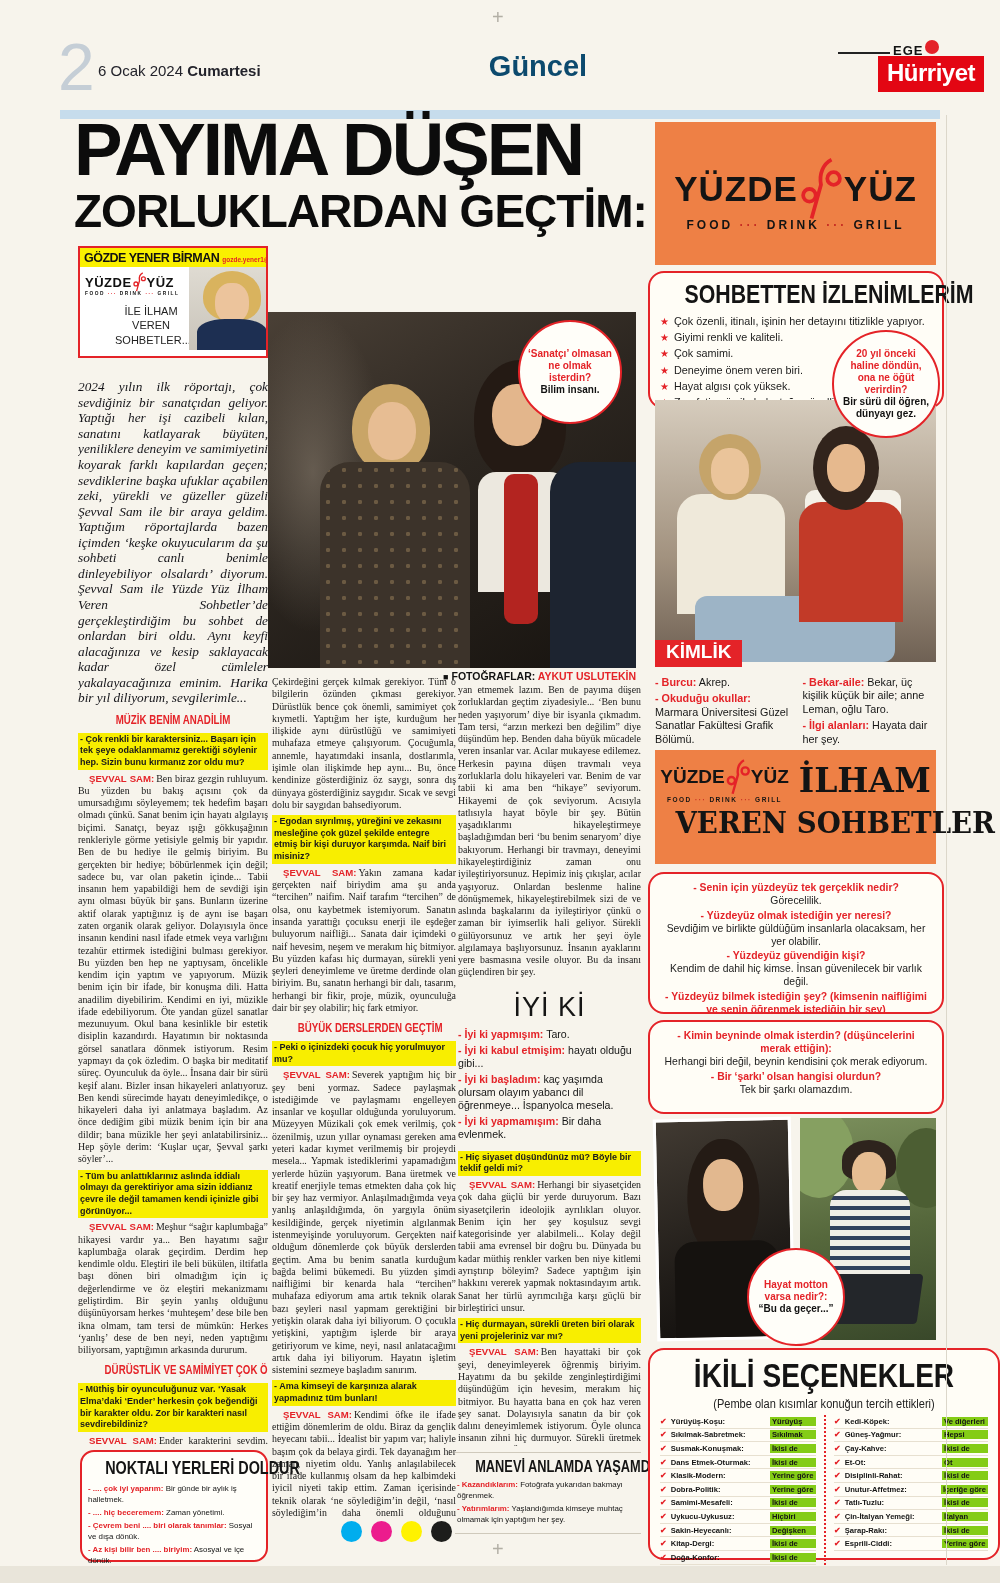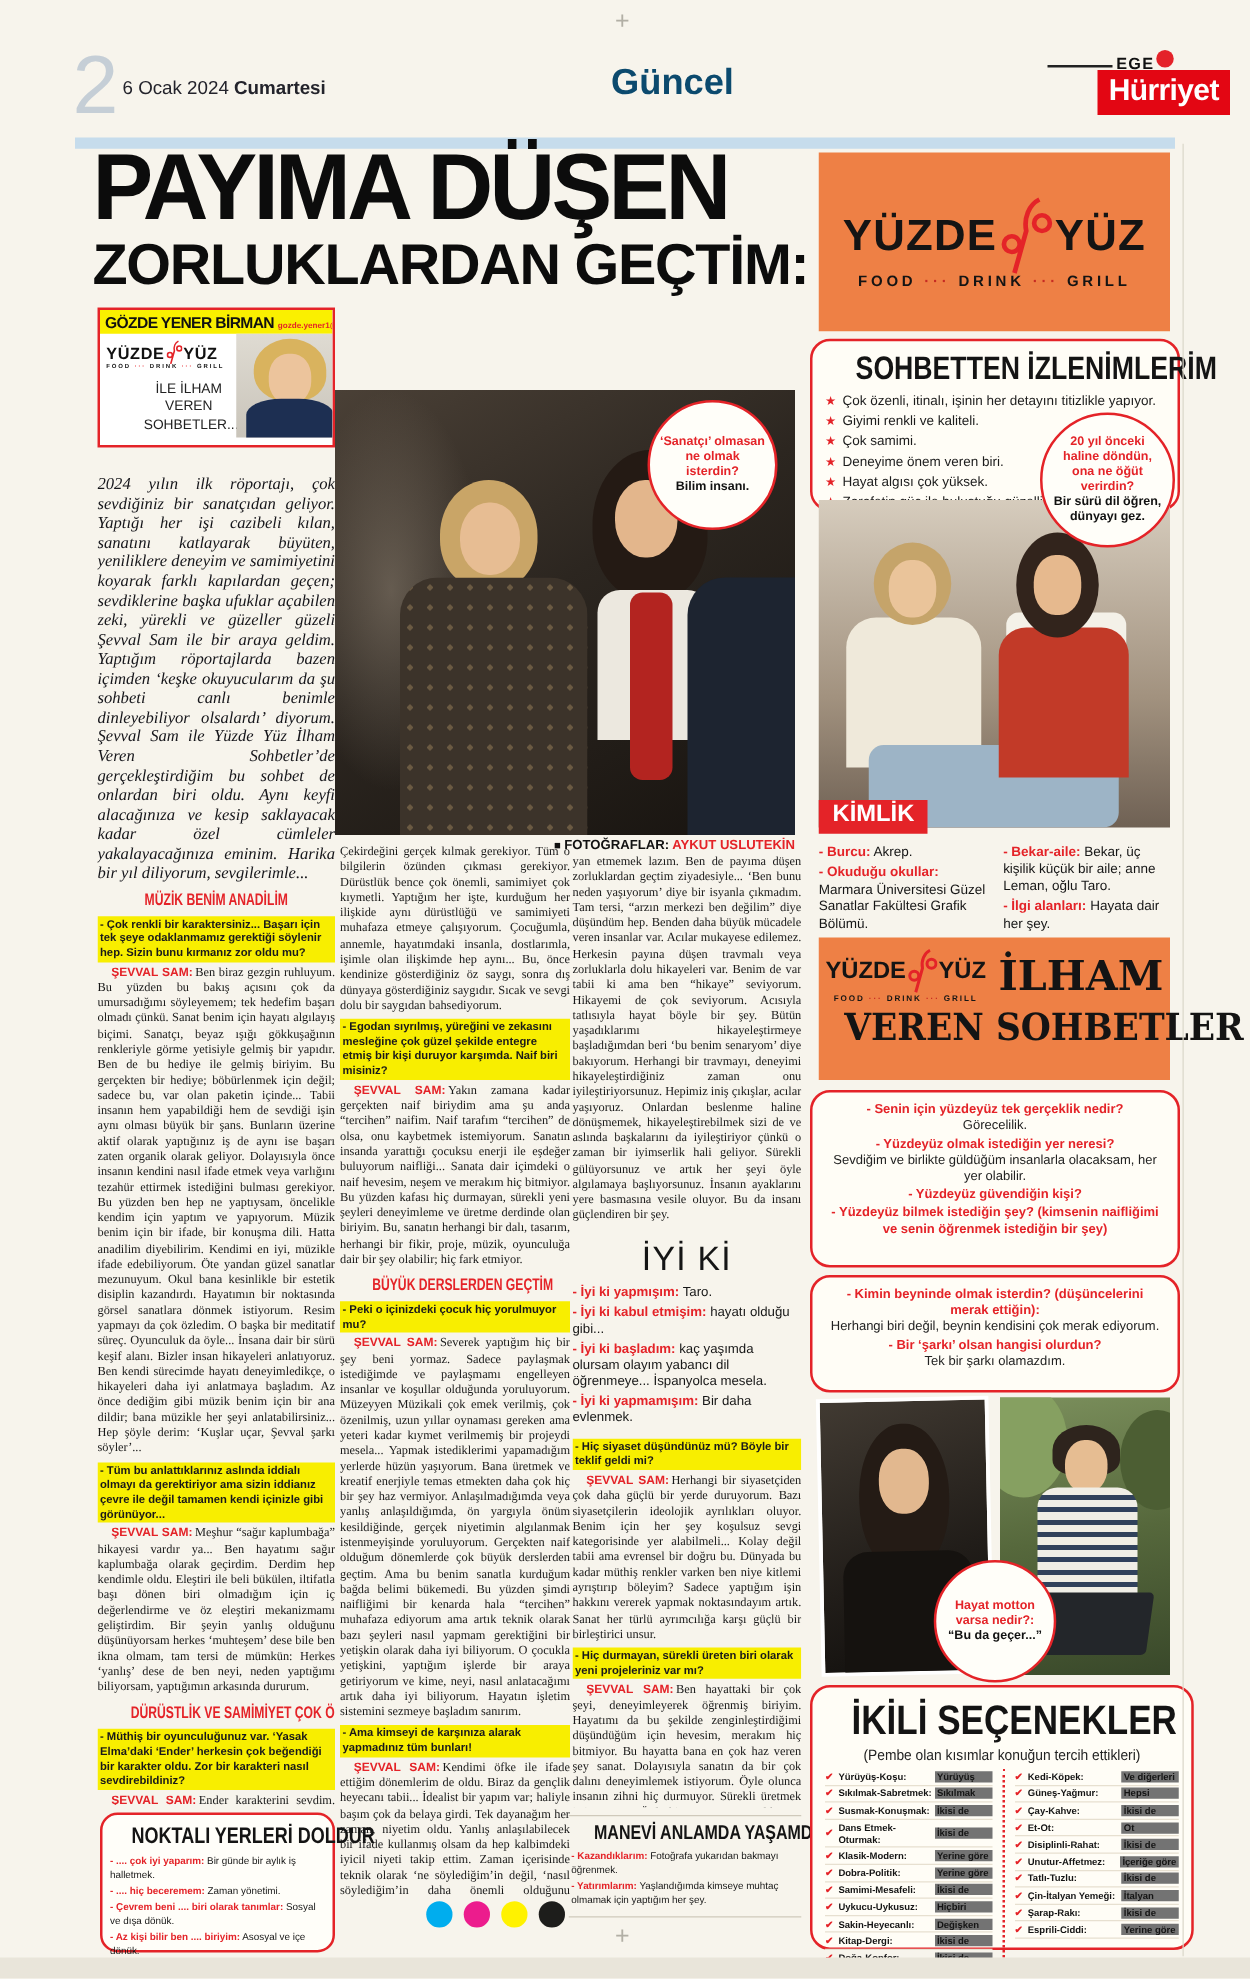--- a/index.html
+++ b/index.html
@@ -122,31 +122,31 @@
   .p2-face{position:absolute;left:46px;top:38px;width:40px;height:52px;background:#e2b88f;border-radius:46%;}
   .p2-top{position:absolute;left:16px;top:120px;width:104px;height:100px;background:#15120f;border-radius:20px 20px 0 0;}
   .photo3{left:800px;top:1118px;width:136px;height:222px;background:linear-gradient(170deg,#7b8f5c 0%,#56683c 50%,#39482a 100%);overflow:hidden;}
   .p3-leaf1{position:absolute;left:-16px;top:-10px;width:70px;height:90px;background:#86a061;border-radius:50%;}
   .p3-leaf2{position:absolute;left:96px;top:10px;width:60px;height:80px;background:#4c5e33;border-radius:50%;}
   .p3-face{position:absolute;left:52px;top:34px;width:34px;height:42px;background:#e6bd92;border-radius:46%;}
   .p3-hair{position:absolute;left:42px;top:22px;width:54px;height:40px;background:#2e241d;border-radius:50% 50% 30% 30%;}
   .p3-top{position:absolute;left:30px;top:72px;width:80px;height:90px;background:repeating-linear-gradient(180deg,#f0eee6 0 6px,#30415c 6px 10px);border-radius:16px 16px 0 0;}
   .p3-lap{position:absolute;left:20px;top:156px;width:100px;height:50px;background:#23262a;transform:skewX(-8deg);border-radius:4px;}
   .bubble-motto{left:747px;top:1248px;width:98px;height:98px;position:absolute;}
-  .ikili{left:648px;top:1348px;width:307px;height:212px;padding:5px 10px;}
+  .ikili{left:648px;top:1348px;width:352px;height:212px;padding:5px 10px;}
   .ik-title{font-size:33px;font-weight:bold;text-align:center;transform:scaleX(0.85);transform-origin:center;white-space:nowrap;color:#141414;margin-top:2px;}
   .ik-sub{font-size:12px;text-align:center;transform:scaleX(0.92);transform-origin:center;white-space:nowrap;color:#222;margin:2px 0 4px;}
   .ik-cols{display:flex;}
   .ik-col{width:50%;box-sizing:border-box;}
   .ik-col.right{border-left:2px dotted #e42328;padding-left:8px;}
   .ik-col.left{padding-right:8px;}
   .ik-row{display:flex;align-items:center;font-size:7.6px;border-bottom:1px solid #e7e0d0;padding:1.8px 0;font-family:"Liberation Sans",sans-serif;}
   .chk{color:#e42328;font-size:8px;margin-right:4px;font-weight:bold;}
   .ik-label{font-weight:bold;flex:1;color:#141414;}
-  .ik-val{background:#737373;padding:0 2px;font-weight:bold;min-width:42px;color:#141414;}
+  .ik-val{background:#84cc16;padding:0 2px;font-weight:bold;min-width:42px;color:#141414;}
   .logo-mark{display:inline-block;}
 </style>
 </head>
 <body>
 
 <div class="page">
 
   <div class="abs pagenum">2</div>
   <div class="abs dateline">
     <span>6 Ocak 2024</span>
@@ -432,20 +432,21 @@
           <div class="qa-a">Görecelilik.</div>
         </div>
 
         <div class="qa-item">
           <div class="qa-q">- Yüzdeyüz olmak istediğin yer neresi?</div>
           <div class="qa-a">Sevdiğim ve birlikte güldüğüm insanlarla olacaksam, her yer olabilir.</div>
         </div>
 
         <div class="qa-item">
           <div class="qa-q">- Yüzdeyüz güvendiğin kişi?</div>
+          <div class="qa-a">Kendim de dahil hiç kimse. İnsan güvenilecek bir varlık değil.</div>
         </div>
 
         <div class="qa-item">
           <div class="qa-q">- Yüzdeyüz bilmek istediğin şey? (kimsenin naifliğimi ve senin öğrenmek istediğin bir şey)</div>
         </div>
       </div>
   </div>
 
   <div class="abs rbox qabox qa2">
     <div>

